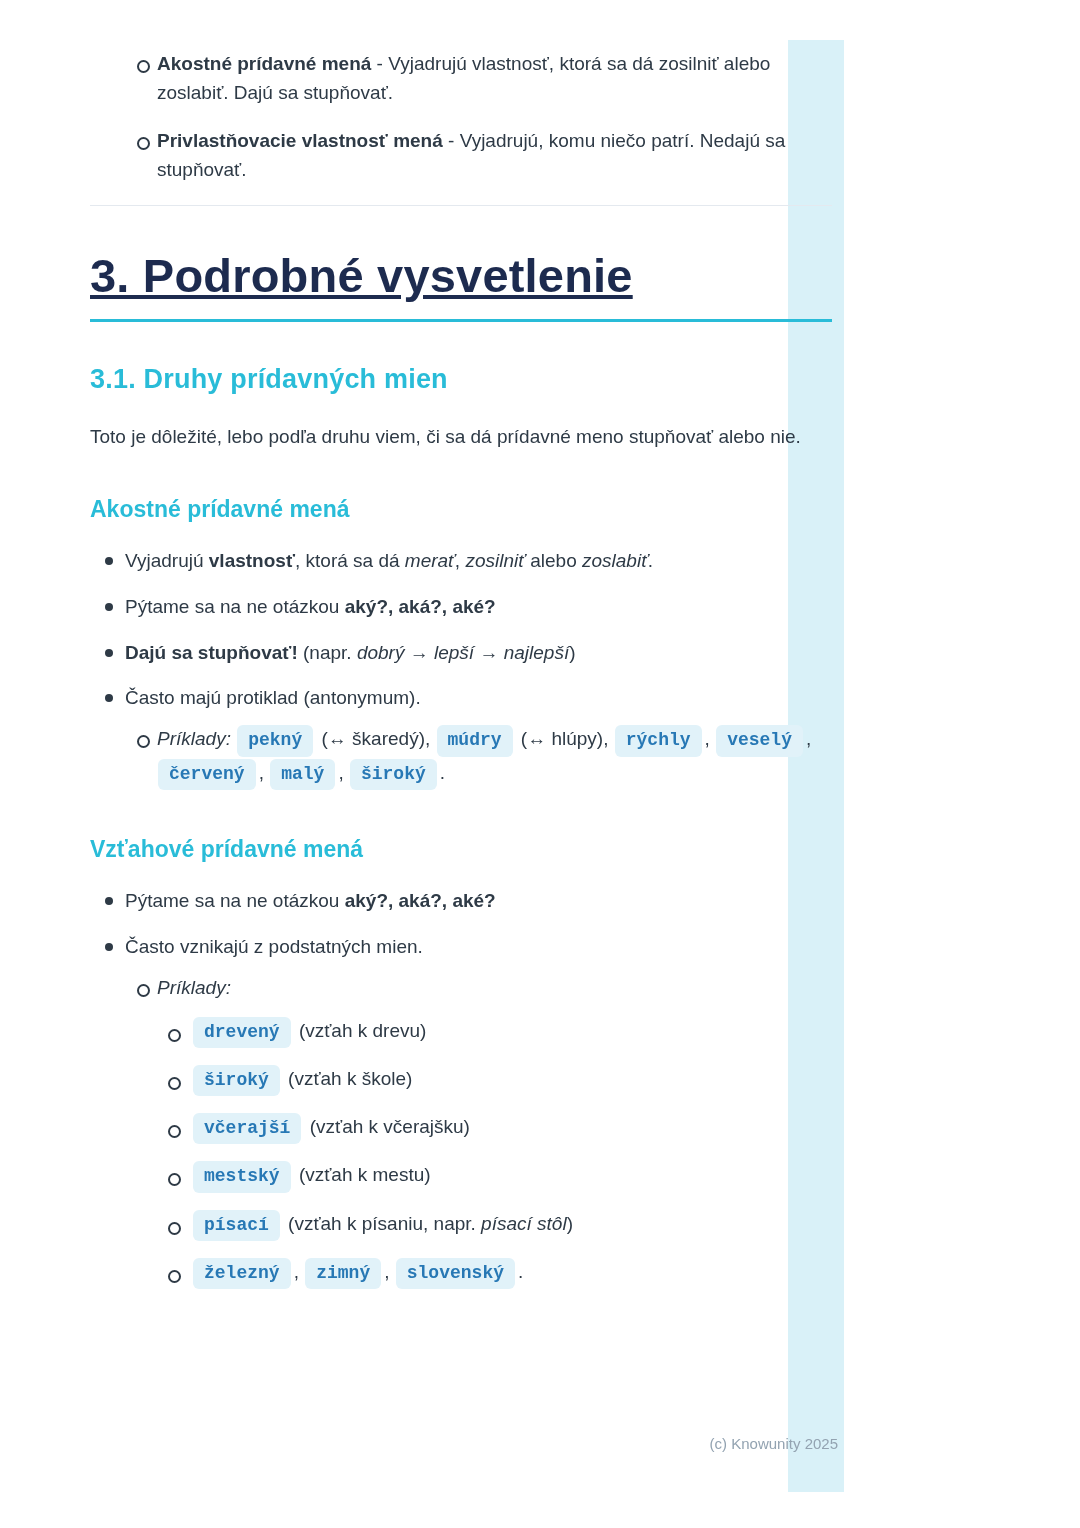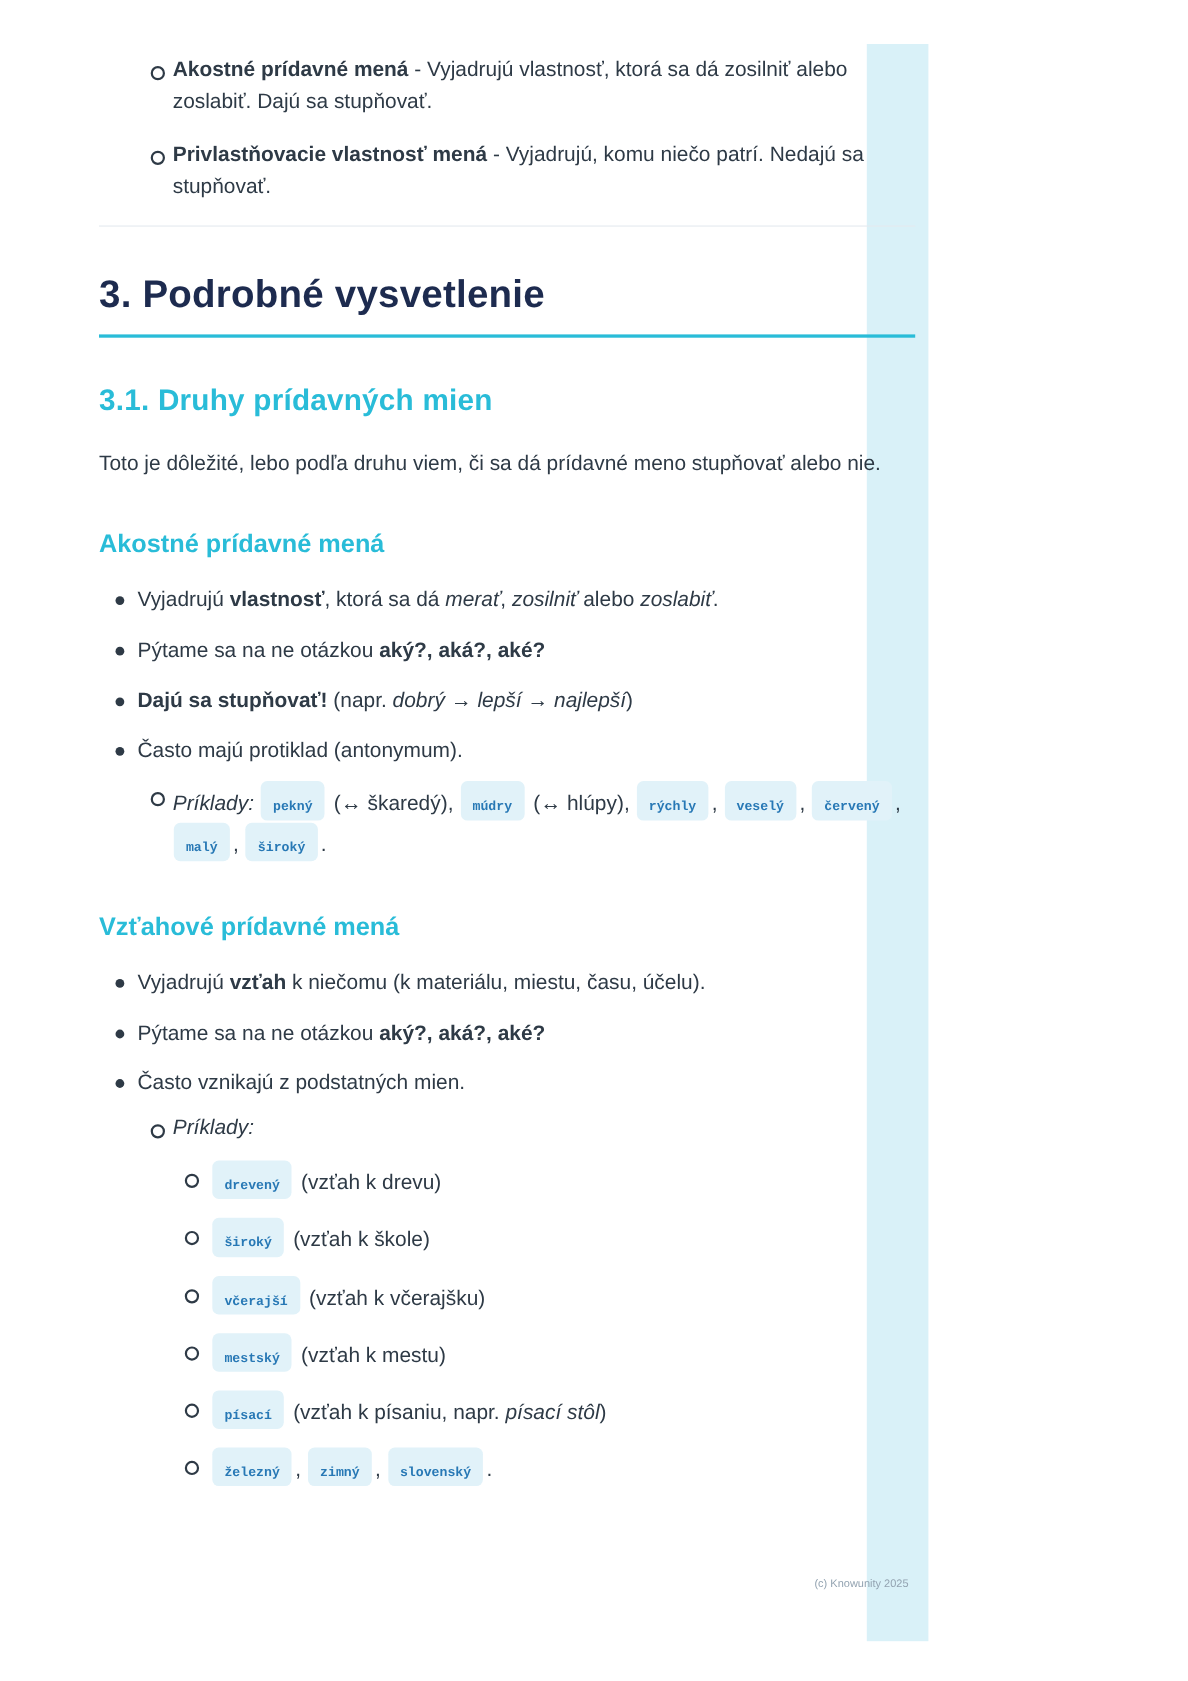--- a/index.html
+++ b/index.html
@@ -60,26 +60,27 @@
   .l3 > li { padding-left: 26px; margin-bottom: 15px; }
   .l3 > li::before { top: 12px; }
 
   .divider {
     border: none;
     border-top: 1px solid #e4e9ef;
     margin-top: 20px;
   }
   .h2 {
     margin-top: 42px;
-    font-size: 35px;
+    font-size: 47px;
     font-weight: 700;
     color: var(--heading-navy, #1d2b4f);
     padding-bottom: 16px;
     border-bottom: 3px solid var(--accent-cyan, #29bcd8);
     letter-spacing: 0.2px;
+    text-decoration: underline;
   }
   .h3 {
     margin-top: 42px;
     font-size: 27px;
     font-weight: 700;
     color: var(--accent-cyan, #29bcd8);
     letter-spacing: 0.2px;
   }
   .intro {
     margin-top: 26px;
@@ -93,34 +94,34 @@
     font-weight: 700;
     color: var(--accent-cyan, #29bcd8);
   }
   .rt-n { font-style: normal; }
   .rt-b { font-weight: 700; }
   .rt-i { font-style: italic; }
   .rt-c {
     display: inline-block;
     font-family: "Liberation Mono", "DejaVu Sans Mono", monospace;
     font-weight: 700;
-    font-size: 12px;
+    font-size: 18px;
     color: var(--chip-text, #2778b5);
     background: var(--chip-bg, #e1f2f9);
     border-radius: 6px;
-    padding: 15px 11px 4px 11px;
+    padding: 3px 11px 4px 11px;
     margin: 0 3px 2px 1px;
     vertical-align: baseline;
     line-height: 1.35;
   }
   .footer {
     position: absolute;
     top: 1435px;
-    right: 66px;
-    font-size: 10px;
+    right: 54px;
+    font-size: 15px;
     color: var(--footer-text, #93a3b1);
     z-index: 2;
   }
 </style>
 </head>
 <body>
 
 <div class="page">
   <div class="side-stripe"></div>
 
@@ -162,23 +163,20 @@
             <span class="rich"><span class="rt-i">Príklady: </span><span class="rt-c">pekný</span><span class="rt-n"> (↔ škaredý), </span><span class="rt-c">múdry</span><span class="rt-n"> (↔ hlúpy), </span><span class="rt-c">rýchly</span><span class="rt-n">, </span><span class="rt-c">veselý</span><span class="rt-n">, </span><span class="rt-c">červený</span><span class="rt-n">, </span><span class="rt-c">malý</span><span class="rt-n">, </span><span class="rt-c">široký</span><span class="rt-n">.</span></span>
           </li>
         </ul>
       </li>
     </ul>
 
     <h3 class="h4">Vzťahové prídavné mená</h3>
 
     <ul class="list l1">
       <li>
-        <span class="rich"><span class="rt-n">Vyjadrujú </span><span class="rt-b">vzťah</span><span class="rt-n"> k niečomu (k materiálu, miestu, času, účelu).</span></span>
-      </li>
-      <li>
         <span class="rich"><span class="rt-n">Pýtame sa na ne otázkou </span><span class="rt-b">aký?, aká?, aké?</span></span>
       </li>
       <li>
         <span class="rich"><span class="rt-n">Často vznikajú z podstatných mien.</span></span>
         <ul class="list l2">
           <li>
             <span class="rich"><span class="rt-i">Príklady:</span></span>
             <ul class="list l3">
               <li>
                 <span class="rich"><span class="rt-c">drevený</span><span class="rt-n"> (vzťah k drevu)</span></span>

